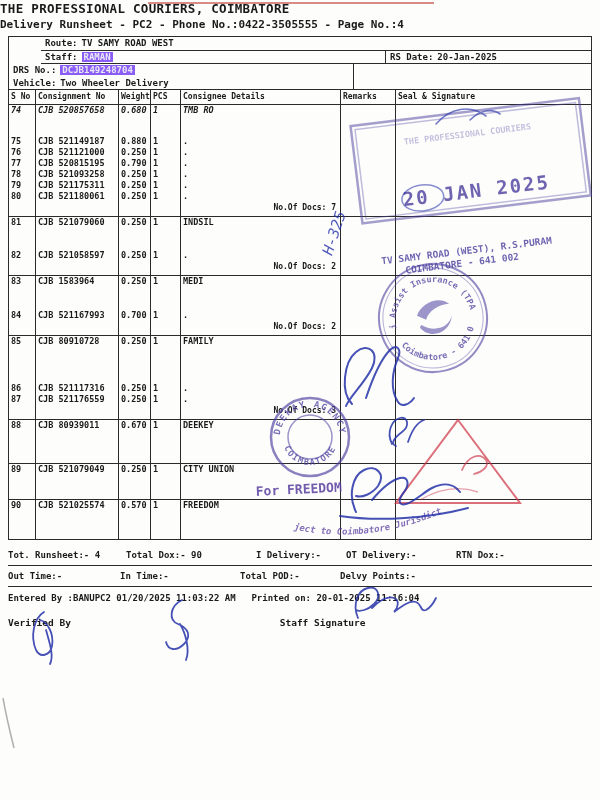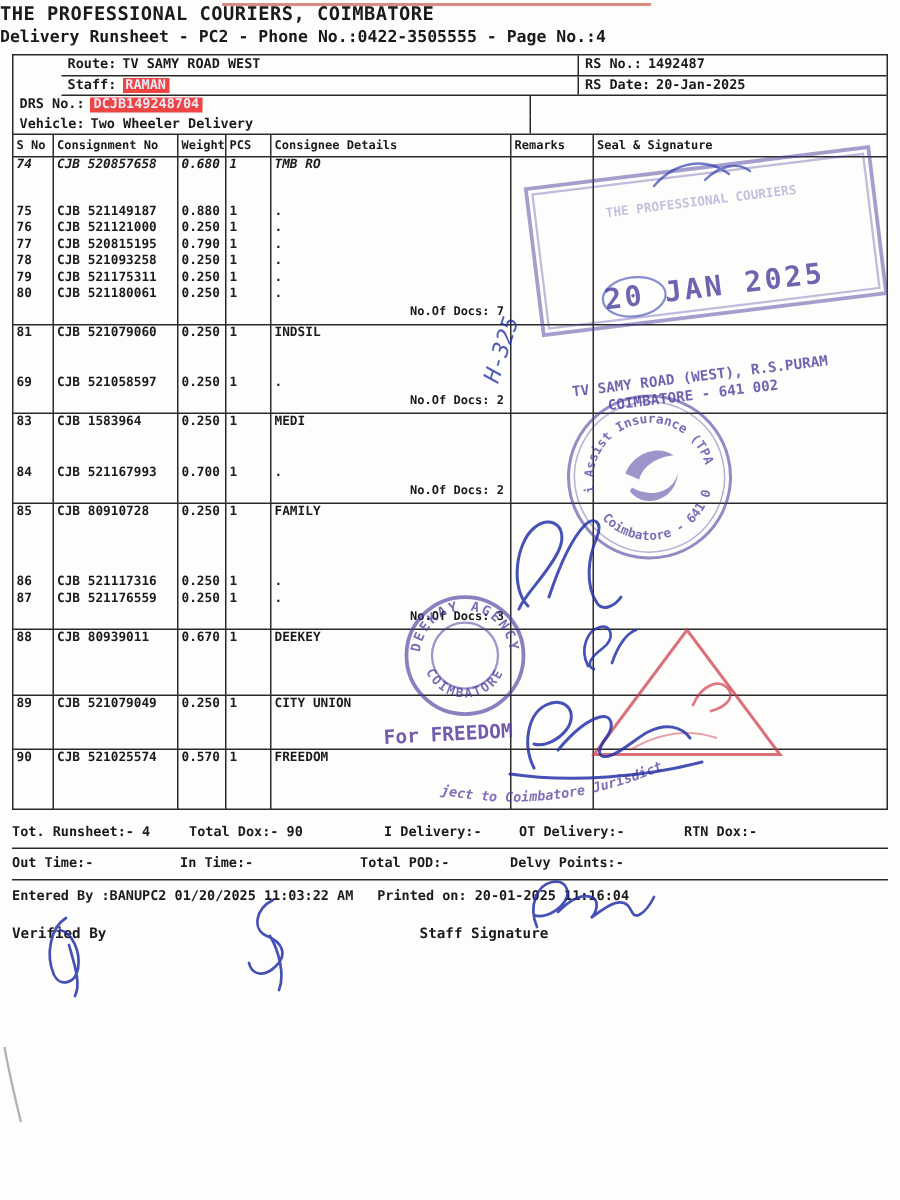--- a/index.html
+++ b/index.html
@@ -9,21 +9,21 @@
   .red-line { position:absolute; top:2px; left:148px; width:286px; height:2px; background:#d4786e; opacity:.85; }
   .hdr { padding-top:1px; }
   .title { font-size:12.5px; font-weight:bold; letter-spacing:.3px; }
   .subtitle { margin-top:2px; font-size:11px; font-weight:bold; }
   .info { margin:5px 8px 0; border:1.5px solid #2a2a2a; font-size:9px; font-weight:bold; }
   .irow { display:grid; grid-template-columns:344px 1fr; }
   .irow > div { padding:1px 4px; line-height:10.5px; }
   .irow .rcell { border-left:1px solid #2a2a2a; }
   .irow.b { border-bottom:1px solid #2a2a2a;margin-left:32px; }
   .lab { margin-right:4px; }
-  .hl { background:#ef4444; color:#e9e9f4; padding:0 2px; }
+  .hl { background:#8b5cf6; color:#e9e9f4; padding:0 2px; }
   .table { position:relative; margin:0 8px; font-weight:bold; }
   .thead { display:grid; grid-template-columns:27px 83px 32px 30px 160px 55px 1fr; border-bottom:1px solid #2a2a2a; font-size:8px; }
   .thead > div { padding:2px 3px 3px; white-space:nowrap; }
   .group { border-bottom:1px solid #2a2a2a; padding-bottom:3px; }
   .trow { display:grid; grid-template-columns:27px 83px 32px 30px 160px 55px 1fr; font-size:8.5px; line-height:11px; }
   .cell { padding:0 3px; white-space:nowrap; overflow:hidden; }
   .docs-note { width:332px; text-align:right; font-size:8px; line-height:11px; padding-right:4px; }
   #tbody .group:nth-child(1) .trow:first-child { margin-bottom:20px;font-style:italic; }
   #tbody .group:nth-child(2) .trow:first-child { margin-bottom:22px; }
   #tbody .group:nth-child(3) .trow:first-child { margin-bottom:23px; }
@@ -50,21 +50,20 @@
   <div class="red-line"></div>
 
   <div class="hdr">
     <div class="title">THE PROFESSIONAL COURIERS, COIMBATORE</div>
     <div class="subtitle">Delivery Runsheet - PC2 - Phone No.:0422-3505555 - Page No.:4</div>
   </div>
 
   <div class="info">
     <div class="irow b">
       <div><span class="lab">Route:</span><span>TV SAMY ROAD WEST</span></div>
-      <div class="rcell"><span class="lab">RS No.:</span><span>1492487</span></div>
     </div>
     <div class="irow b">
       <div><span class="lab">Staff:</span><span class="hl">RAMAN</span></div>
       <div class="rcell"><span class="lab">RS Date:</span><span>20-Jan-2025</span></div>
     </div>
     <div class="irow">
       <div><span class="lab">DRS No.:</span><span class="hl">DCJB149248704</span></div>
       <div class="rcell"></div>
     </div>
     <div class="irow">
@@ -154,21 +153,21 @@
           <div class="trow">
             <div class="cell">81</div>
             <div class="cell">CJB 521079060</div>
             <div class="cell">0.250</div>
             <div class="cell">1</div>
             <div class="cell">INDSIL</div>
             <div class="cell"></div>
             <div class="cell"></div>
           </div>
           <div class="trow">
-            <div class="cell">69</div>
+            <div class="cell">82</div>
             <div class="cell">CJB 521058597</div>
             <div class="cell">0.250</div>
             <div class="cell">1</div>
             <div class="cell">.</div>
             <div class="cell"></div>
             <div class="cell"></div>
           </div>
           <div class="docs-note">No.Of Docs: 2</div>
         </div>
         <div class="group">

